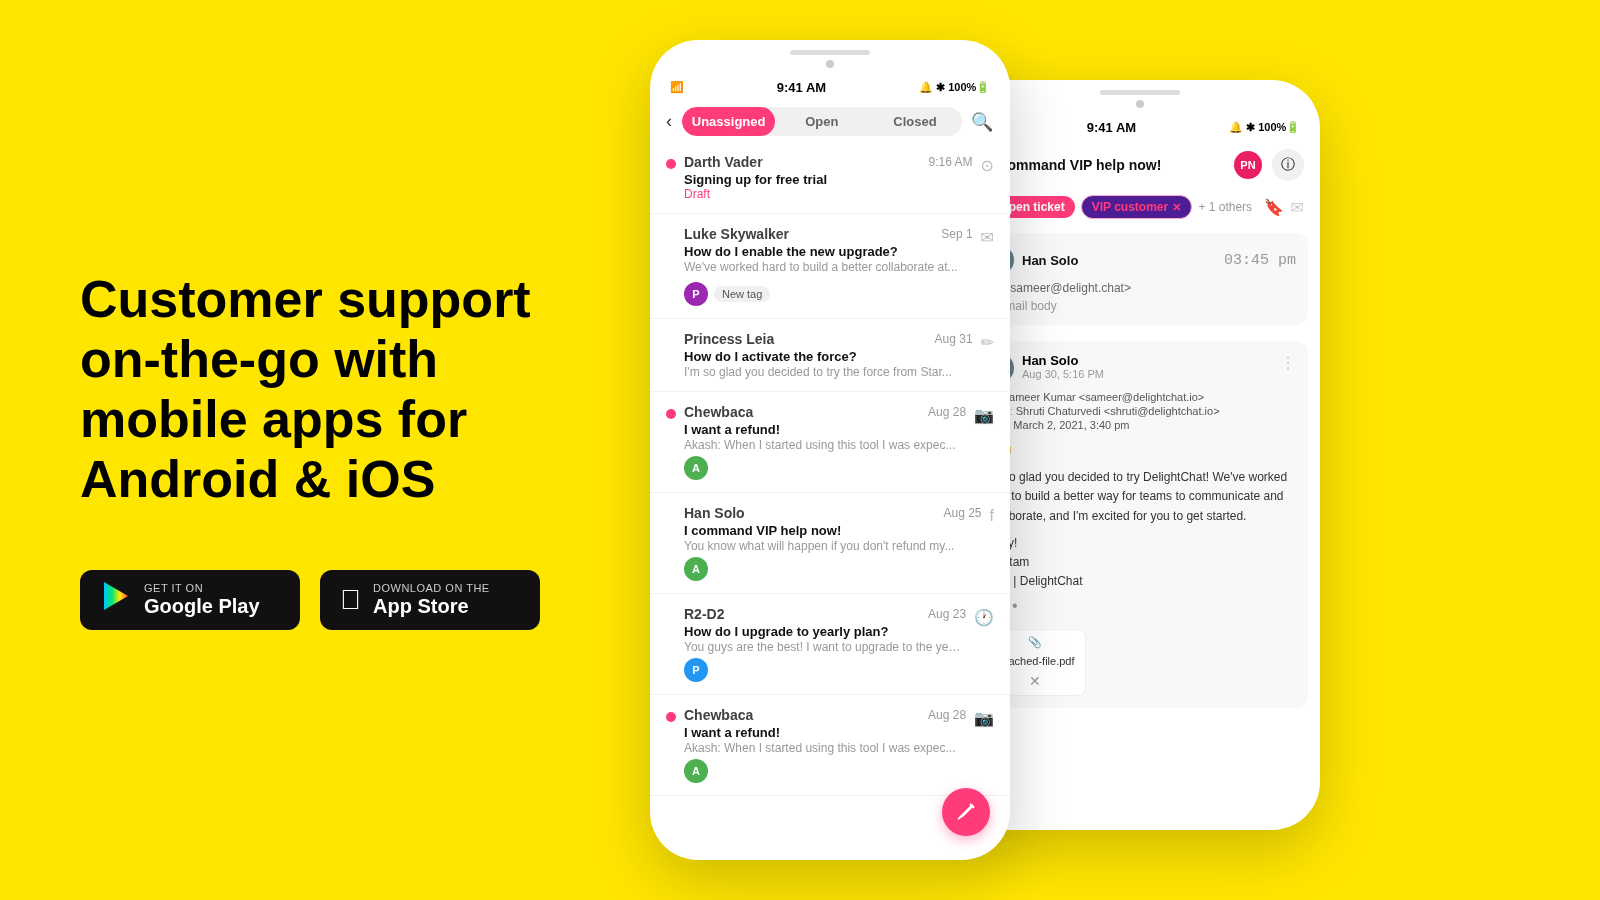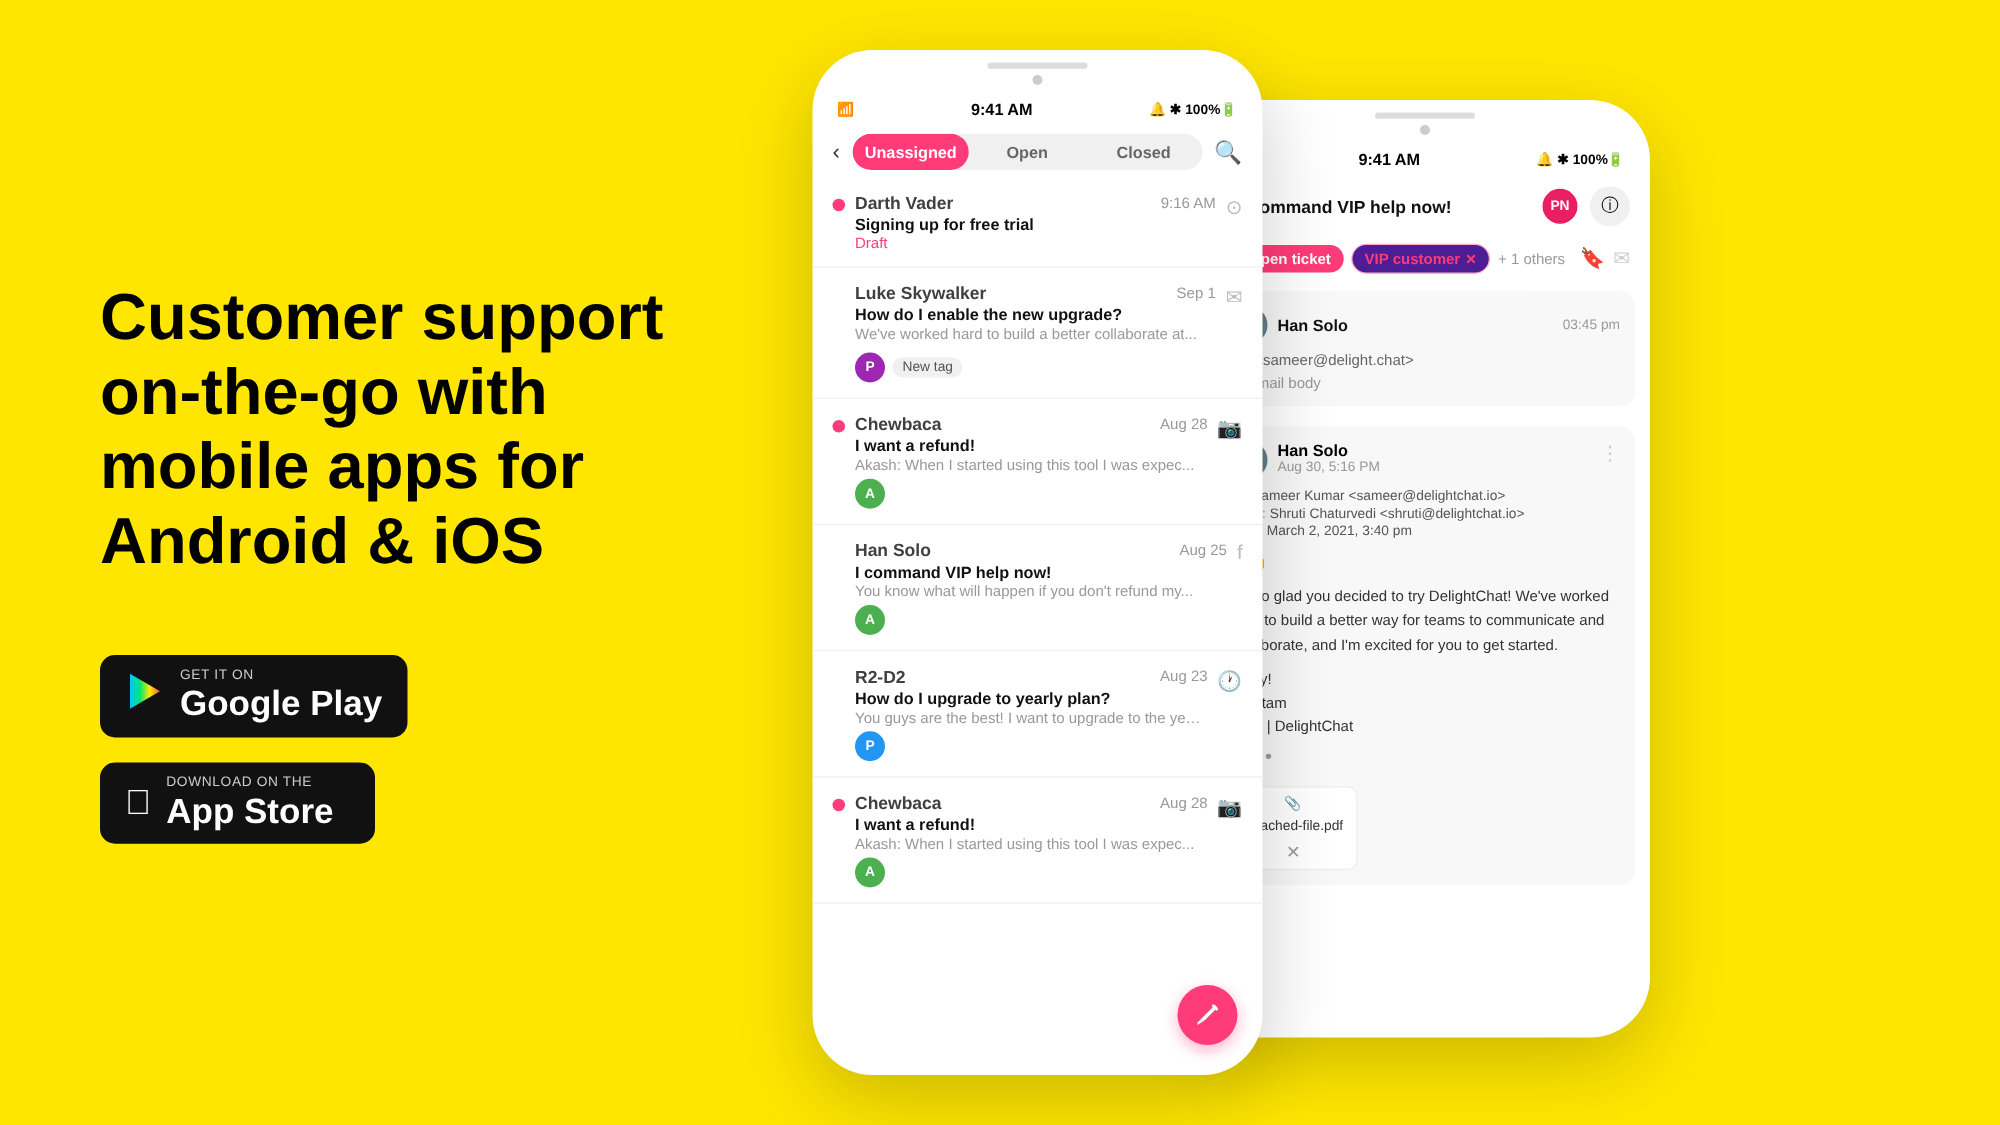--- a/index.html
+++ b/index.html
@@ -59,21 +59,21 @@
 
     .app-btn-sub {
       font-size: 11px;
       color: #ccc;
       font-weight: 400;
       text-transform: uppercase;
       letter-spacing: 0.5px;
     }
 
     .app-btn-main {
-      font-size: 28px;
+      font-size: 20px;
       font-weight: 700;
       color: #fff;
       line-height: 1.2;
     }
 
     
     .phones-section {
       flex: 1;
       position: relative;
       height: 900px;
@@ -412,21 +412,21 @@
       display: flex;
       align-items: center;
       justify-content: center;
       font-size: 12px;
       font-weight: 700;
       color: #fff;
       flex-shrink: 0;
     }
 
     .email-sender { font-size: 13px; font-weight: 700; color: #111; }
-    .email-time { font-size: 11px; color: #999; margin-left: auto; }
+    .email-time { font-size: 15px; color: #999; margin-left: auto; font-family: Liberation Mono, monospace; }
 
     .email-to { font-size: 12px; color: #666; margin-bottom: 4px; }
     .email-body-preview { font-size: 12px; color: #999; }
 
     
     .email-full-card {
       margin: 8px 12px;
       background: #f8f8f8;
       border-radius: 12px;
       padding: 12px;
@@ -569,20 +569,32 @@
             <div class="conv-subject">How do I enable the new upgrade?</div>
             <div class="conv-preview">We've worked hard to build a better collaborate at...</div>
             <div style="display:flex;align-items:center;gap:6px;margin-top:4px;">
               <div class="avatar-small avatar-p">P</div>
               <div class="conv-tag">New tag</div>
             </div>
           </div>
           <span class="conv-icon">✉</span>
         </div>
 
+        <div class="conv-item">
+          <div class="dot-none"></div>
+          <div class="conv-content">
+            <div class="conv-header">
+              <span class="conv-name">Princess Leia</span>
+              <span class="conv-time">Aug 31</span>
+            </div>
+            <div class="conv-subject">How do I activate the force?</div>
+            <div class="conv-preview">I'm so glad you decided to try the force from Star...</div>
+          </div>
+          <span class="conv-icon">✏</span>
+        </div>
 
         <div class="conv-item">
           <div class="conv-dot dot-red"></div>
           <div class="conv-content">
             <div class="conv-header">
               <span class="conv-name">Chewbaca</span>
               <span class="conv-time">Aug 28</span>
             </div>
             <div class="conv-subject">I want a refund!</div>
             <div class="conv-preview">Akash: When I started using this tool I was expec...</div>

